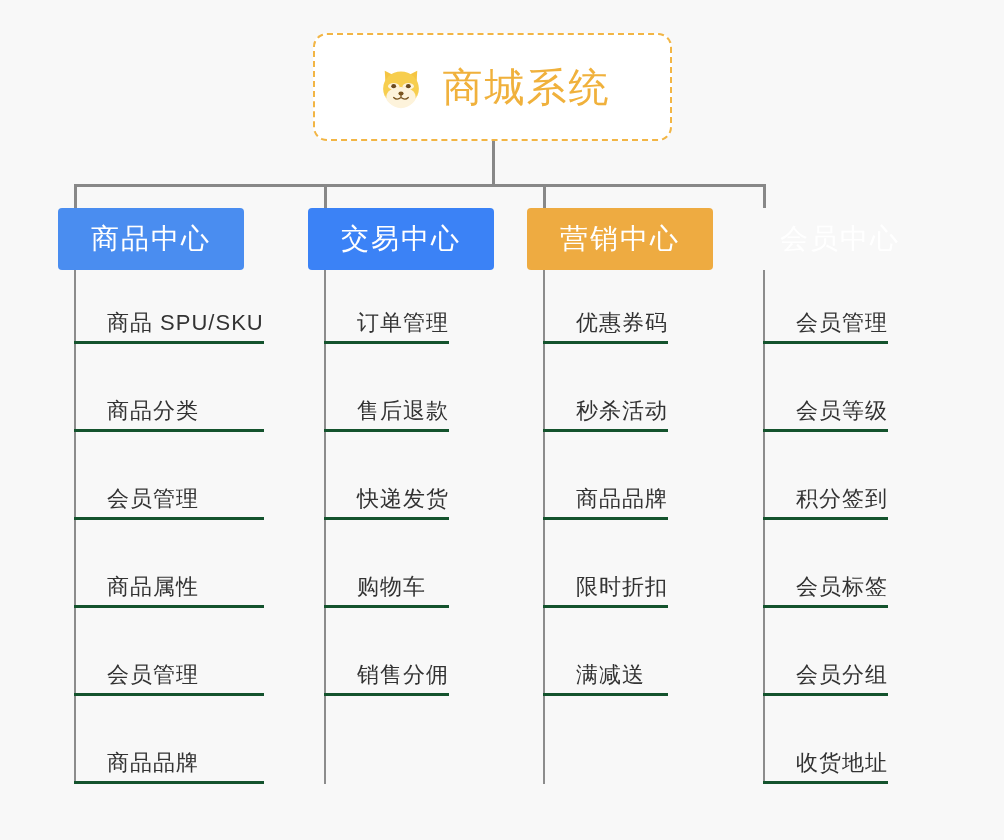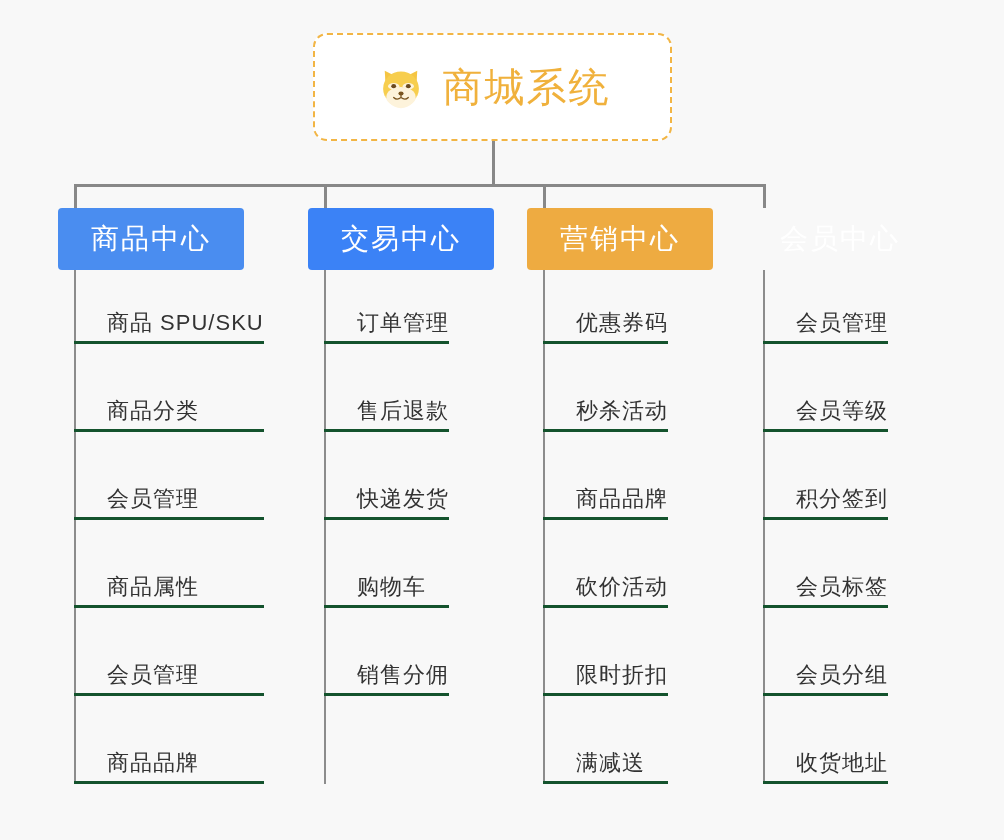--- a/index.html
+++ b/index.html
@@ -211,23 +211,20 @@
       <li class="leaf first">
           <span class="leaf-label">优惠券码</span>
         </li>
       <li class="leaf">
           <span class="leaf-label">秒杀活动</span>
         </li>
       <li class="leaf">
           <span class="leaf-label">商品品牌</span>
         </li>
       <li class="leaf">
-          <span class="leaf-label">砍价活动</span>
-        </li>
-      <li class="leaf">
           <span class="leaf-label">限时折扣</span>
         </li>
       <li class="leaf">
           <span class="leaf-label">满减送</span>
         </li>
     </ul>
   </div>
 
   <div class="column" id="col-3" style="left: 747px;">
     <div class="cat-header" style="width: 186px;">

